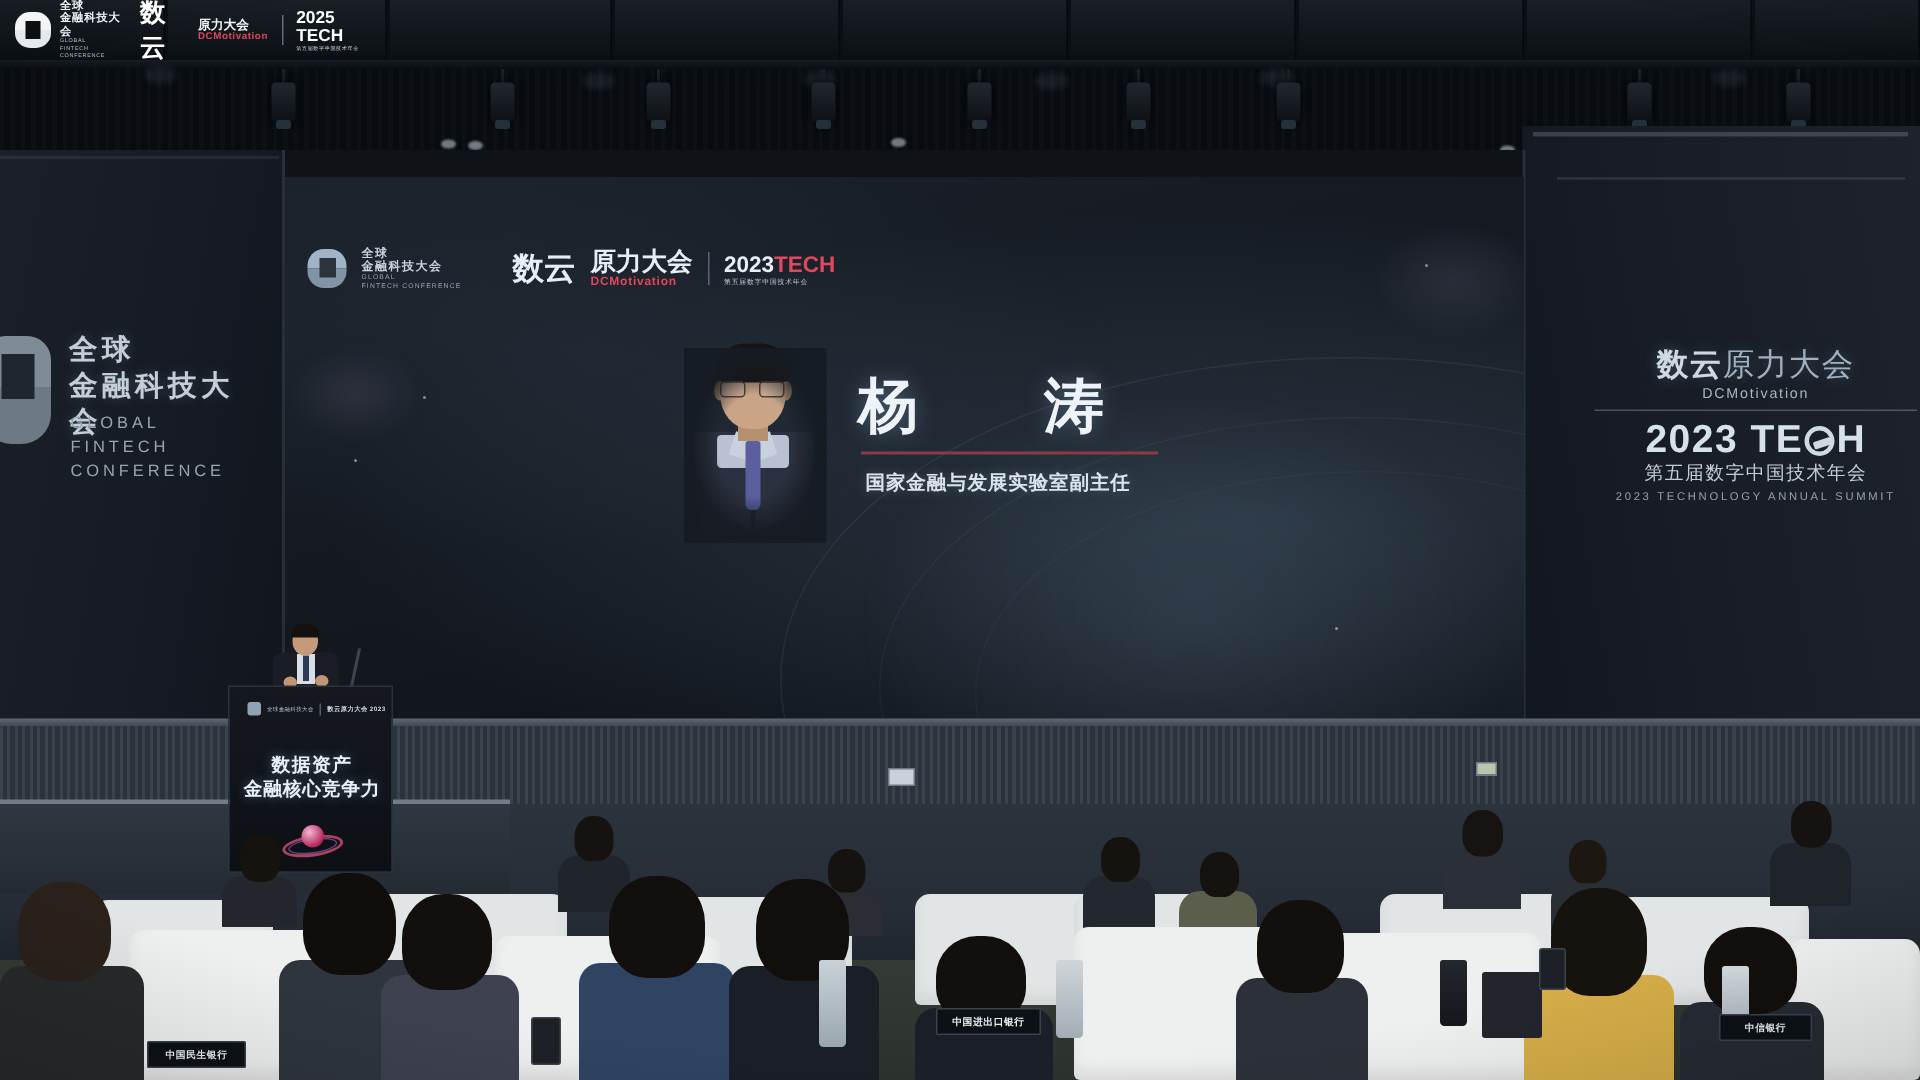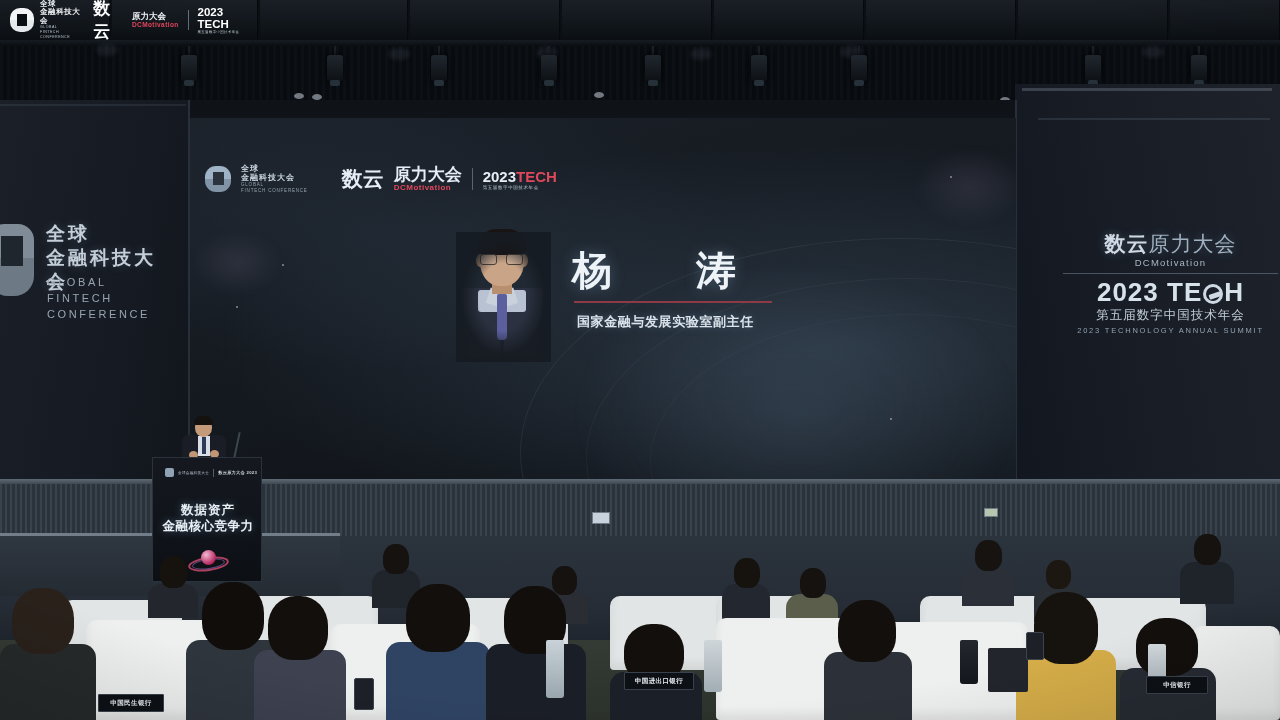--- a/index.html
+++ b/index.html
@@ -683,19 +683,19 @@
       <div class="ov-en">GLOBAL</div>
       <div class="ov-en">FINTECH CONFERENCE</div>
     </div>
     <div class="ov-big">数云</div>
     <div>
       <div class="ov-mini">原力大会</div>
       <div class="ov-red">DCMotivation</div>
     </div>
     <div class="ov-div"></div>
     <div>
-      <div class="ov-yr">2023 TECH</div>
+      <div class="ov-yr">2025 TECH</div>
       <div class="ov-yrsub">第五届数字中国技术年会</div>
     </div>
   </div>
 
   <div class="vignette"></div>
 </div>
 
 </body></html>

